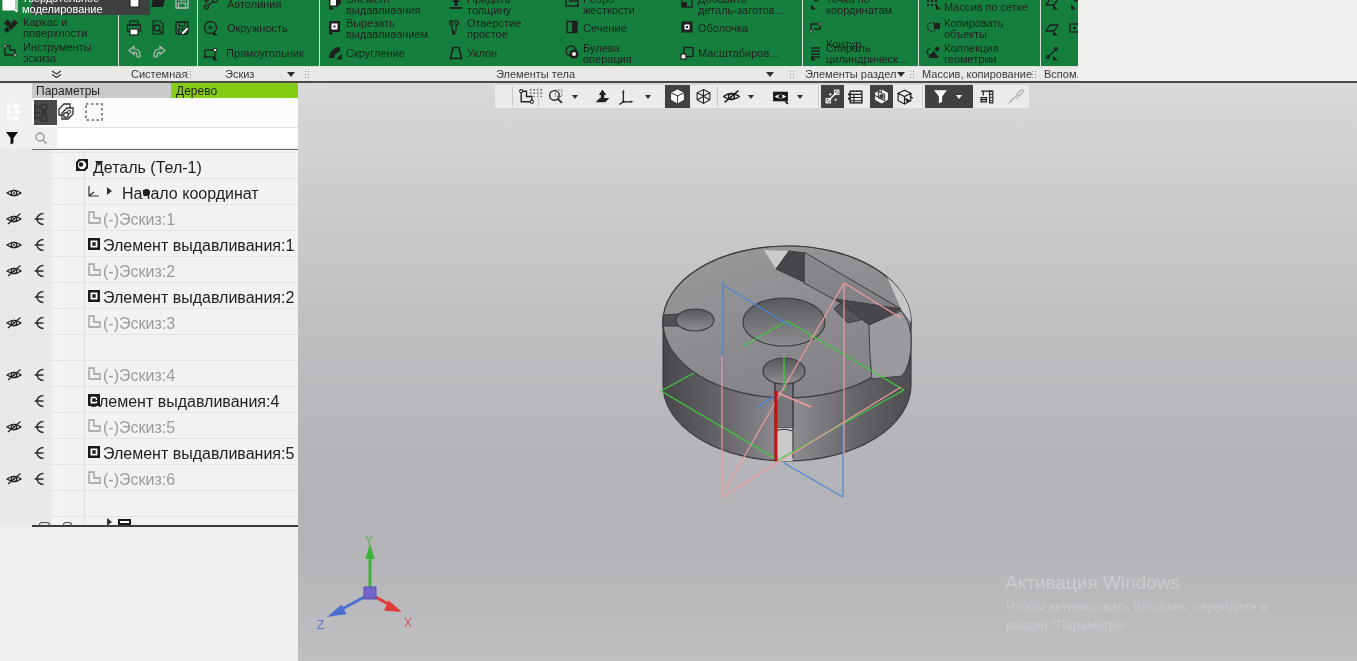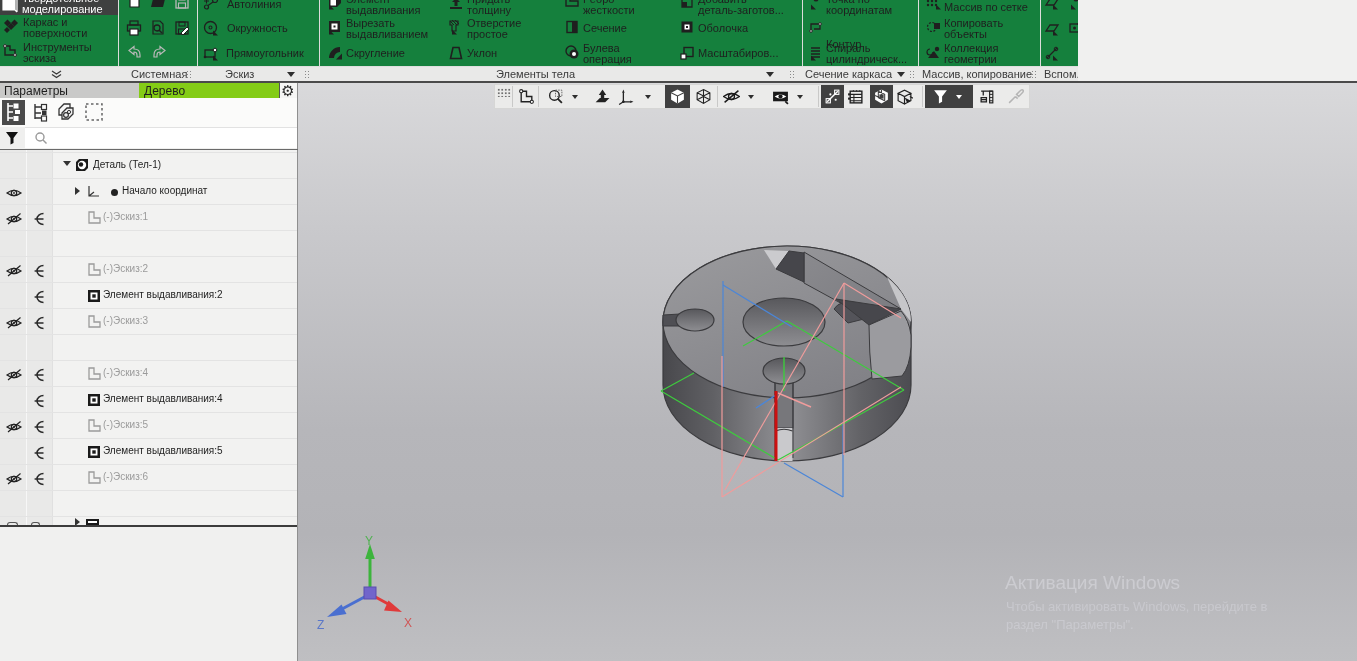--- a/index.html
+++ b/index.html
@@ -1,30 +1,30 @@
 <!DOCTYPE html>
 <html><head><meta charset="utf-8">
 <style>
   * { margin:0; padding:0; box-sizing:border-box; }
   html,body { width:1357px; height:661px; overflow:hidden; font-family:"Liberation Sans", sans-serif; background:#f0f0ef; }
-  .abs { position:absolute; }
+  .abs { position:absolute;margin-left:32px; }
   #ribbon { position:absolute; left:0; top:0; width:1078px; height:81px; background:#15803d; overflow:hidden; }
   .gsep { position:absolute; top:0; width:1px; height:81px; background:#dcdcdb; }
   #band { position:absolute; left:0; top:66px; width:1357px; height:15px; background:#e9e9e8; border-top:1px solid #dedede; }
   .bandlbl { position:absolute; top:1px; font-size:11px; color:#3a3a3a; white-space:nowrap; }
   .grip { position:absolute; top:3px; width:6px; height:9px; background-image:radial-gradient(circle,#8a8a8a 0.8px,transparent 1px); background-size:3px 3px; }
   .dd { position:absolute; width:0; height:0; border-left:4px solid transparent; border-right:4px solid transparent; border-top:5px solid #2e2e2e; }
   .itxt { position:absolute; font-size:11px; color:#1f1f1f; line-height:10.5px; white-space:nowrap; }
   .icn { position:absolute; }
   #panel { position:absolute; left:0; top:83px; width:298px; height:578px; background:#f0f0ef; }
   #treearea { position:absolute; left:0; top:66px; width:298px; height:378px; background:#f2f2f1; overflow:hidden; }
   .trow { position:absolute; left:0; width:298px; height:26px; }
   .tsep { position:absolute; left:0; width:298px; height:1px; background:#e3e3e3; }
   .gutter { position:absolute; left:0; top:0; width:52px; height:378px; background:#e9e9e8; }
-  .ttext { position:absolute; top:6px; font-size:10px; color:#1e1e1e; white-space:nowrap; }
+  .ttext { position:absolute; top:6px; font-size:16px; color:#1e1e1e; white-space:nowrap; }
   .tgrey { color:#9b9b9b; }
   #view { position:absolute; left:298px; top:83px; width:1059px; height:578px; background:linear-gradient(180deg,#d9d9db 0%,#c9c9cc 25%,#b6b6ba 60%,#b3b3b7 78%,#bfbfc2 100%); }
   #darkrule { position:absolute; left:0; top:81px; width:1357px; height:2px; background:#4a4a4a; }
   #vtb { position:absolute; left:196px; top:1px; width:536px; height:25px; background:#ebebea; border:1px solid #d6d6d5; }
   .vbtn { position:absolute; top:0; height:23px; }
   .vdark { background:#404040; }
   .vsep { position:absolute; top:1px; width:1px; height:21px; background:#c9c9c8; }
   .vdd { position:absolute; width:0; height:0; border-left:3.5px solid transparent; border-right:3.5px solid transparent; border-top:4.5px solid #2e2e2e; }
   #wm1 { position:absolute; left:707px; top:489px; font-size:19px; color:rgba(230,230,238,0.42); }
   #wm2 { position:absolute; left:708px; top:515px; font-size:13px; line-height:18px; color:rgba(228,228,236,0.34); }
@@ -326,21 +326,21 @@
         <path d="M1 1 L5.5 4 L10 1 M1 4.5 L5.5 7.5 L10 4.5" fill="none" stroke="#3a3a3a" stroke-width="1.3"></path>
       </svg>
       <div class="bandlbl" style="left:131px">Системная</div>
       <div class="grip" style="left:186px"></div>
       <div class="bandlbl" style="left:225px">Эскиз</div>
       <div class="dd" style="left:287px;top:5px"></div>
       <div class="grip" style="left:304px"></div>
       <div class="bandlbl" style="left:496px">Элементы тела</div>
       <div class="dd" style="left:766px;top:5px"></div>
       <div class="grip" style="left:789px"></div>
-      <div class="bandlbl" style="left:805px">Сечение каркаса</div>
+      <div class="bandlbl" style="left:805px">Элементы раздел</div>
       <div class="dd" style="left:897px;top:5px"></div>
       <div class="grip" style="left:909px"></div>
       <div class="bandlbl" style="left:922px">Массив, копирование</div>
       <div class="grip" style="left:1031px"></div>
       <div class="bandlbl" style="left:1044px">Вспом...</div>
       <div class="grip" style="left:1082px"></div>
       <div class="bandlbl" style="left:1096px">Разме...</div>
       <div class="grip" style="left:1131px"></div>
       <div class="bandlbl" style="left:1146px">Обозначения</div>
       <div class="grip" style="left:1214px"></div>
@@ -428,20 +428,36 @@
           <path d="M2 13 L14.5 2.5" stroke="#222" stroke-width="1.25"></path>
         </svg>
         <svg class="icn" style="left:30px;top:4px;" width="16" height="18" viewBox="0 0 16 18">
           <path d="M13.5 4.5 A 6.5 5.5 0 1 0 13.5 15.5 M4.6 10 H13.5" fill="none" stroke="#2a2a2a" stroke-width="1.5"></path>
         </svg>
         <svg class="icn" style="left:86px;top:5px;" width="16" height="16" viewBox="0 0 16 16">
           <path d="M3 2 L3 13 L14 13 L14 8 L8 8 L8 2 Z" fill="none" stroke="#9b9b9b" stroke-width="1.3"></path>
         </svg>
         <span class="ttext tgrey" style="left:103px">(-)Эскиз:1</span>
       </div>
+      <div class="trow" style="top:82px">
+        <svg class="icn" style="left:6px;top:6px;" width="16" height="16" viewBox="0 0 16 16">
+          <path d="M1 8 Q8 2.8 15 8 Q8 13.2 1 8 Z" fill="none" stroke="#222" stroke-width="1.25"></path>
+          <circle cx="8" cy="8" r="2.7" fill="none" stroke="#222" stroke-width="1.25"></circle>
+          <circle cx="8" cy="8" r="0.9" fill="#222"></circle>
+        </svg>
+        <svg class="icn" style="left:30px;top:4px;" width="16" height="18" viewBox="0 0 16 18">
+          <path d="M13.5 4.5 A 6.5 5.5 0 1 0 13.5 15.5 M4.6 10 H13.5" fill="none" stroke="#2a2a2a" stroke-width="1.5"></path>
+        </svg>
+        <svg class="icn" style="left:86px;top:5px;" width="16" height="16" viewBox="0 0 16 16">
+          <rect x="2" y="2" width="12" height="12" fill="#1a1a1a"></rect>
+          <rect x="4.5" y="4.5" width="7" height="7" fill="#fff"></rect>
+          <rect x="6.3" y="6.3" width="3.4" height="3.4" fill="#1a1a1a"></rect>
+        </svg>
+        <span class="ttext" style="left:103px">Элемент выдавливания:1</span>
+      </div>
       <div class="trow" style="top:108px">
         <svg class="icn" style="left:6px;top:6px;" width="16" height="16" viewBox="0 0 16 16">
           <path d="M1 8 Q8 2.8 15 8 Q8 13.2 1 8 Z" fill="none" stroke="#222" stroke-width="1.25"></path>
           <circle cx="8" cy="8" r="2.7" fill="none" stroke="#222" stroke-width="1.25"></circle>
           <circle cx="8" cy="8" r="0.9" fill="#222"></circle>
           <path d="M2 13 L14.5 2.5" stroke="#222" stroke-width="1.25"></path>
         </svg>
         <svg class="icn" style="left:30px;top:4px;" width="16" height="18" viewBox="0 0 16 18">
           <path d="M13.5 4.5 A 6.5 5.5 0 1 0 13.5 15.5 M4.6 10 H13.5" fill="none" stroke="#2a2a2a" stroke-width="1.5"></path>
         </svg>
@@ -493,21 +509,21 @@
       </div>
       <div class="trow" style="top:238px">
         <svg class="icn" style="left:30px;top:4px;" width="16" height="18" viewBox="0 0 16 18">
           <path d="M13.5 4.5 A 6.5 5.5 0 1 0 13.5 15.5 M4.6 10 H13.5" fill="none" stroke="#2a2a2a" stroke-width="1.5"></path>
         </svg>
         <svg class="icn" style="left:86px;top:5px;" width="16" height="16" viewBox="0 0 16 16">
           <rect x="2" y="2" width="12" height="12" fill="#1a1a1a"></rect>
           <rect x="4.5" y="4.5" width="7" height="7" fill="#fff"></rect>
           <rect x="6.3" y="6.3" width="3.4" height="3.4" fill="#1a1a1a"></rect>
         </svg>
-        <span class="ttext" style="left:103px">Элемент выдавливания:4</span>
+        <span class="ttext" style="left:88px">Элемент выдавливания:4</span>
       </div>
       <div class="trow" style="top:264px">
         <svg class="icn" style="left:6px;top:6px;" width="16" height="16" viewBox="0 0 16 16">
           <path d="M1 8 Q8 2.8 15 8 Q8 13.2 1 8 Z" fill="none" stroke="#222" stroke-width="1.25"></path>
           <circle cx="8" cy="8" r="2.7" fill="none" stroke="#222" stroke-width="1.25"></circle>
           <circle cx="8" cy="8" r="0.9" fill="#222"></circle>
           <path d="M2 13 L14.5 2.5" stroke="#222" stroke-width="1.25"></path>
         </svg>
         <svg class="icn" style="left:30px;top:4px;" width="16" height="18" viewBox="0 0 16 18">
           <path d="M13.5 4.5 A 6.5 5.5 0 1 0 13.5 15.5 M4.6 10 H13.5" fill="none" stroke="#2a2a2a" stroke-width="1.5"></path>

